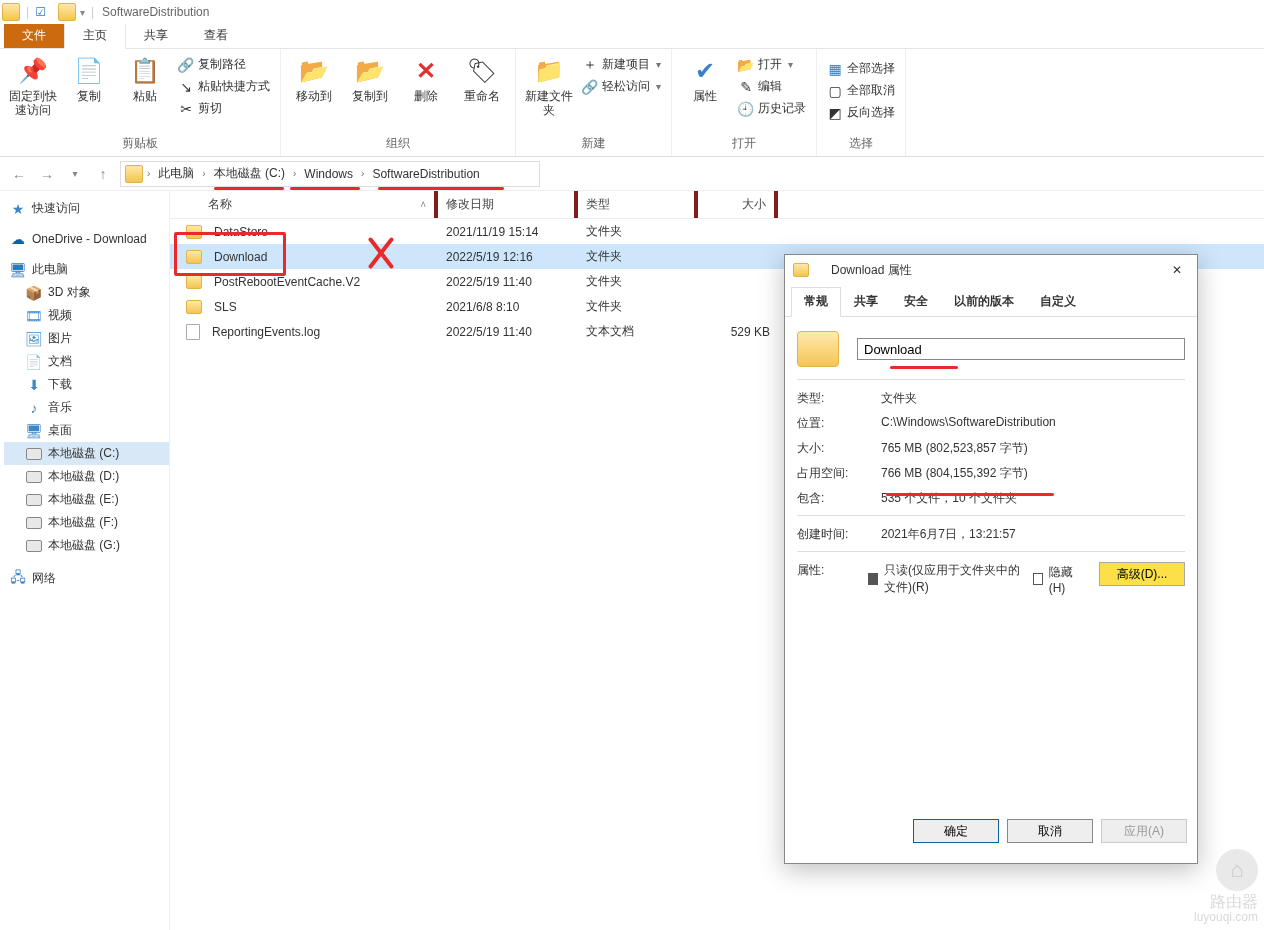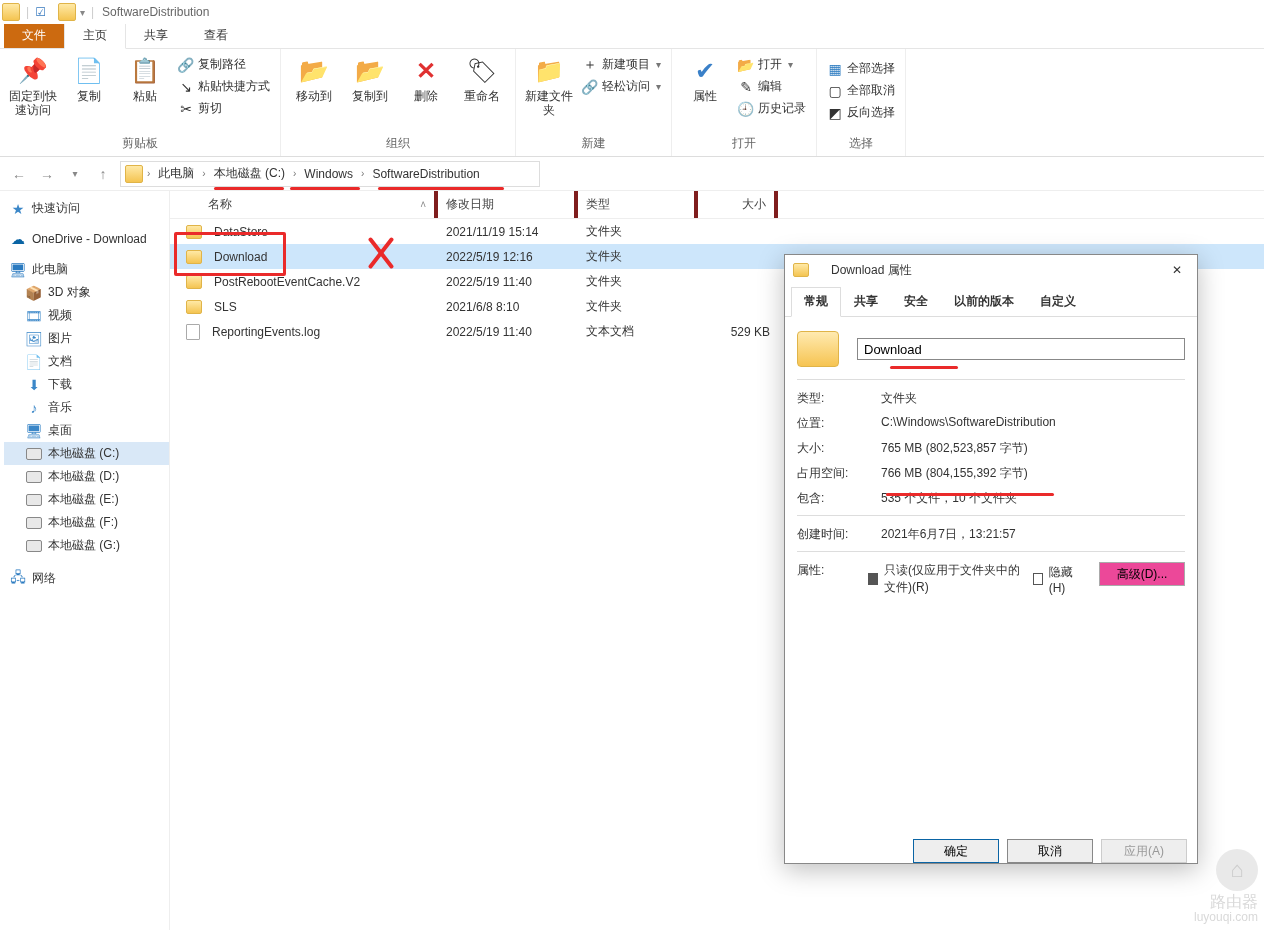--- a/index.html
+++ b/index.html
@@ -74,22 +74,22 @@
 .dlg-head .big-folder { width:42px;height:36px;background:linear-gradient(#ffeab0,#f6c452);border:1px solid #e0b448;border-radius:4px;}
 .dlg-head input { flex:1; height:22px; border:1px solid #888; padding:2px 6px; font-size:13px;}
 .dlg-sep { border-top:1px solid #ddd; margin:6px 0 10px; }
 .dlg-row { display:flex; font-size:12px; margin:8px 0; }
 .dlg-row .lbl { width:84px; color:#333; }
 .dlg-row .val { flex:1; }
 .dlg-attrs { display:flex; gap:20px; align-items:flex-start; }
 .dlg-attrs .col1 { flex:1; display:flex; gap:10px;}
 .chk { display:flex; align-items:center; gap:6px; font-size:12px;}
 .chk .box { width:12px;height:12px;border:1px solid #555;display:inline-flex;align-items:center;justify-content:center;font-size:10px;}
-.dlg-btn { width:86px; height:24px; border:1px solid #aaa; background:#ec4899; font-size:12px; cursor:pointer; }
-.dlg-footer { height:44px; display:flex; align-items:flex-end; justify-content:flex-end; gap:8px; padding:0 10px; border-top:0px; }
+.dlg-btn { width:86px; height:24px; border:1px solid #aaa; background:#fde047; font-size:12px; cursor:pointer; }
+.dlg-footer { height:44px; display:flex; align-items:flex-start; justify-content:flex-end; gap:8px; padding:0 10px; border-top:0px; }
 .dlg-footer .pbtn { width:86px;height:24px;border:1px solid #888;background:#eee;font-size:12px;cursor:pointer;}
 .dlg-footer .pbtn.def { border:1px solid #0a64a4; }
 .dlg-footer .pbtn.dis { color:#999; border-color:#ccc; }
 
 
 .anno { position:absolute; pointer-events:none; }
 .redbox { border:3px solid #ea2a2a; border-radius:2px; }
 .redline { height:3px; background:#ea2a2a; border-radius:3px; }
 .redX { position:absolute; width:32px; height:34px; }
 .redX:before,.redX:after { content:""; position:absolute; left:14px; top:-2px; width:4px; height:38px; background:#ea2a2a; border-radius:2px; }

